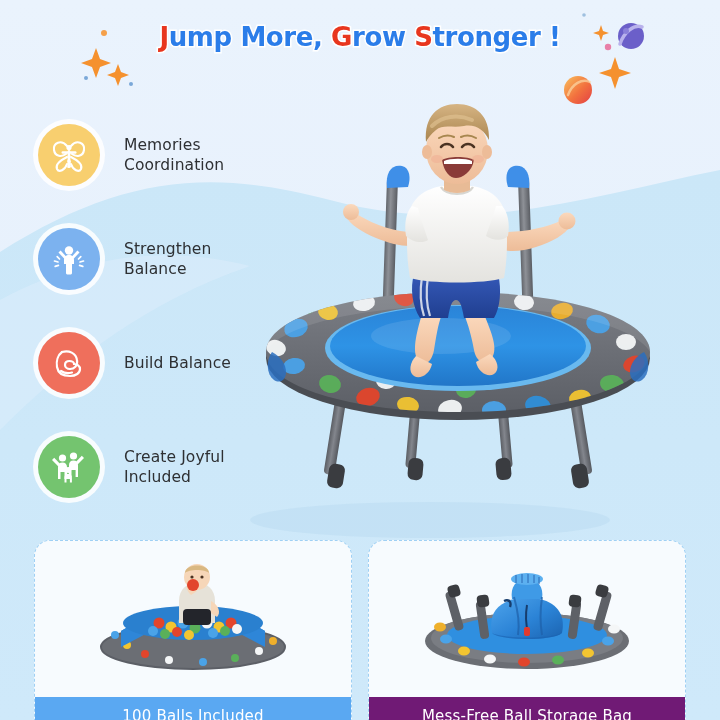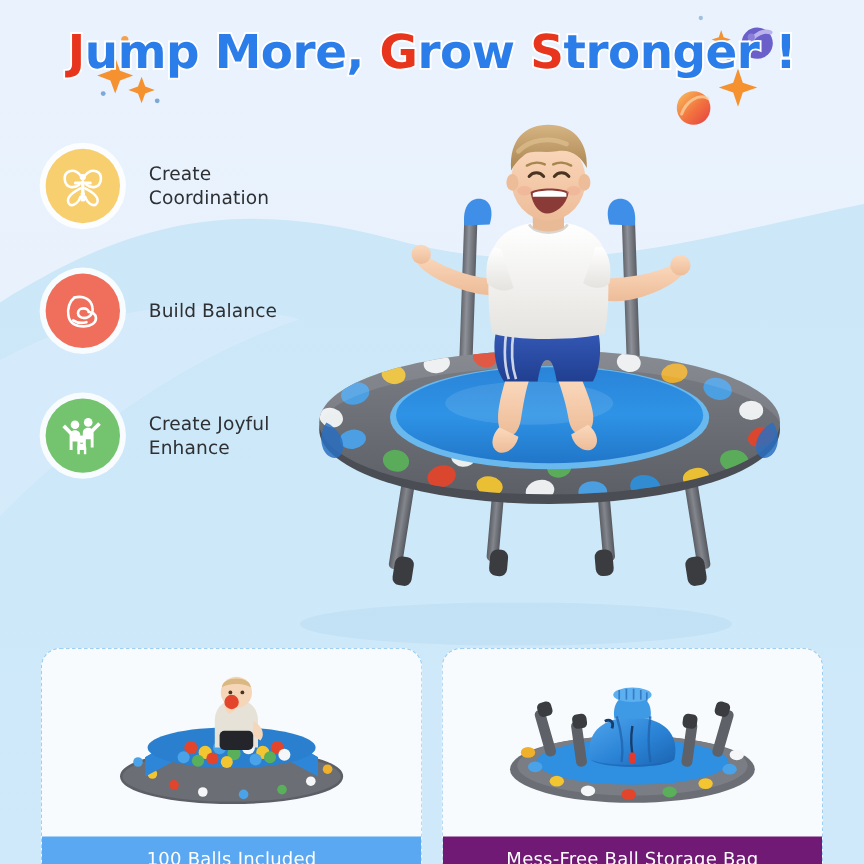--- a/index.html
+++ b/index.html
@@ -16,21 +16,21 @@
 
   
   .deco { position:absolute; z-index:2; pointer-events:none; }
 
   
   #title-wrap {
     position:absolute; top:22px; left:0; width:720px;
     text-align:center; z-index:6;
   }
   #title {
-    font-size:39px; font-weight:bold; letter-spacing:-0.4px;
+    font-size:26px; font-weight:bold; letter-spacing:-0.4px;
     font-family:"DejaVu Sans", sans-serif;
     white-space:nowrap; display:inline-block;
     -webkit-text-stroke:3px #ffffff;
     paint-order:stroke fill;
   }
   #title .b { color:#2b7de9; }
   #title .r { color:#e8361e; }
 
   
   #features {
@@ -149,25 +149,49 @@
         <g fill="#ffffff">
           <circle cx="20" cy="12.5" r="2.6"></circle>
           <rect x="18.6" y="15" width="2.8" height="12" rx="1.4"></rect>
           <rect x="12.5" y="16.3" width="15" height="2.5" rx="1.25"></rect>
           <rect x="18.8" y="25" width="2.5" height="8" rx="1.25" transform="rotate(14 20 29)"></rect>
           <rect x="18.8" y="25" width="2.5" height="8" rx="1.25" transform="rotate(-14 20 29)"></rect>
         </g>
       </svg>
     </div>
     <div class="feat-txt">
-      <span>Create</span>
+      <span>Memories</span>
       <span>Coordination</span>
     </div>
   </div>
 
+  <div class="feat">
+    <div class="feat-ico" style="background:#7cb2ef">
+      <svg width="40" height="40" viewBox="0 0 40 40">
+        <g fill="#ffffff">
+          <circle cx="20" cy="11.5" r="4.2"></circle>
+          <path d="M20,16 C23,16 25,18 25,21 L25,25 L23,25 L23,34 C23,35 22,35.6 21,35.6 C20,35.6 19.6,35 19.6,34 L19.6,28 L20.4,28 L20.4,34 C20.4,35 20,35.6 19,35.6 C18,35.6 17,35 17,34 L17,25 L15,25 L15,21 C15,18 17,16 20,16 Z"></path>
+          <path d="M15.6,20 L9.5,13.5 L11.6,11.6 L17.4,17.8 Z"></path>
+          <path d="M24.4,20 L30.5,13.5 L28.4,11.6 L22.6,17.8 Z"></path>
+        </g>
+        <g stroke="#ffffff" stroke-width="1.7" stroke-linecap="round">
+          <path d="M9,23 L5.5,22"></path>
+            <path d="M9.4,26.4 L6.2,27.4"></path>
+            <path d="M10.5,20 L8.2,17.6"></path>
+          <path d="M31,23 L34.5,22"></path>
+            <path d="M30.6,26.4 L33.8,27.4"></path>
+            <path d="M29.5,20 L31.8,17.6"></path>
+        </g>
+      </svg>
+    </div>
+    <div class="feat-txt">
+      <span>Strengthen</span>
+      <span>Balance</span>
+    </div>
+  </div>
 
   <div class="feat">
     <div class="feat-ico" style="background:#ef6f5c">
       <svg width="40" height="40" viewBox="0 0 40 40">
         <g fill="none" stroke="#ffffff" stroke-width="2.2" stroke-linecap="round" stroke-linejoin="round">
           <path d="M13,9 C20,7 27,10 28,17 C29,23 25,26 21,26"></path>
           <path d="M13,9 C9,12 7,18 8,24 C9,30 14,33 21,33 C27,33 31,30 31,26 C31,23 28,21 25,21"></path>
           <path d="M21,26 C18,26 16,24 16,22 C16,19.5 18,18 20.5,18 C23,18 25,19.5 25,21"></path>
           <path d="M12,28 C15,30 19,30.5 23,29.5"></path>
         </g>
@@ -189,21 +213,21 @@
           <circle cx="25.5" cy="10" r="3.6"></circle>
           <path d="M25.5,14.5 C28.4,14.5 30,16.4 30,19 L30,31 L27.6,31 L27.6,24 L23.5,24 L23.5,31 L21,31 L21,19 C21,16.4 22.6,14.5 25.5,14.5 Z"></path>
           <path d="M29.6,18.5 L36,12 L33.8,9.8 L27.8,16 Z"></path>
           <circle cx="20.2" cy="24" r="3"></circle>
           <path d="M20.2,27.8 C22.6,27.8 23.9,29.3 23.9,31.4 L23.9,36.5 L21.9,36.5 L21.9,33 L18.5,33 L18.5,36.5 L16.5,36.5 L16.5,31.4 C16.5,29.3 17.8,27.8 20.2,27.8 Z"></path>
         </g>
       </svg>
     </div>
     <div class="feat-txt">
       <span>Create Joyful</span>
-      <span>Enhance</span>
+      <span>Included</span>
     </div>
   </div>
 
 </div>
 
 <div id="hero">
 <svg width="444" height="478" viewBox="0 0 444 478">
   <defs>
     <linearGradient id="matG" x1="0" y1="0" x2="0" y2="1">
       <stop offset="0" stop-color="#2a84d8"></stop>

